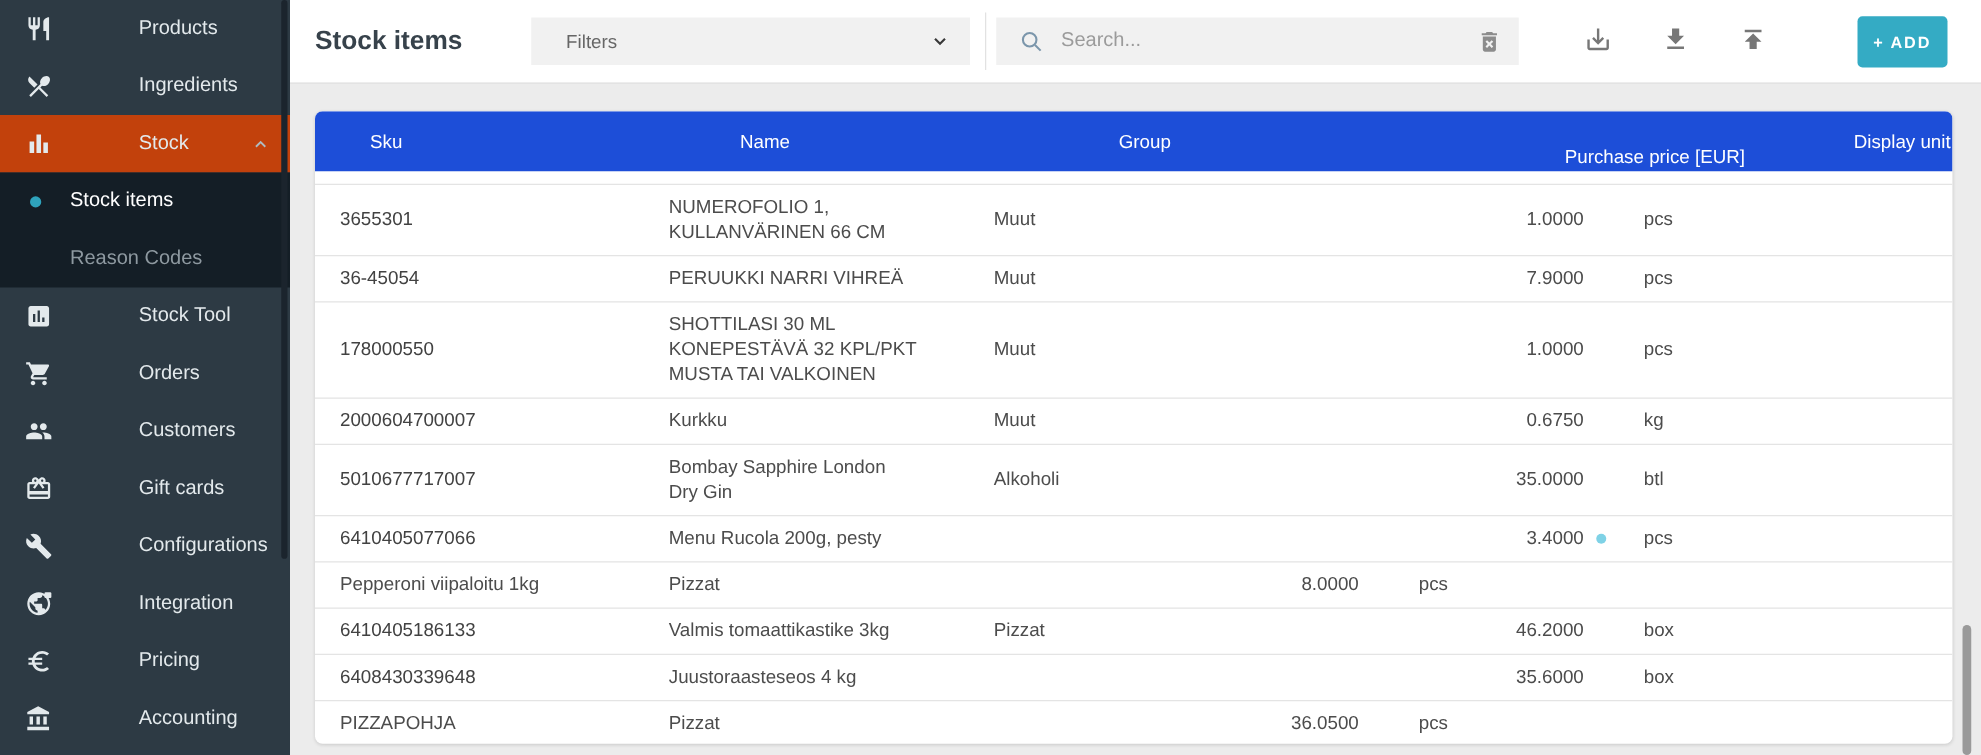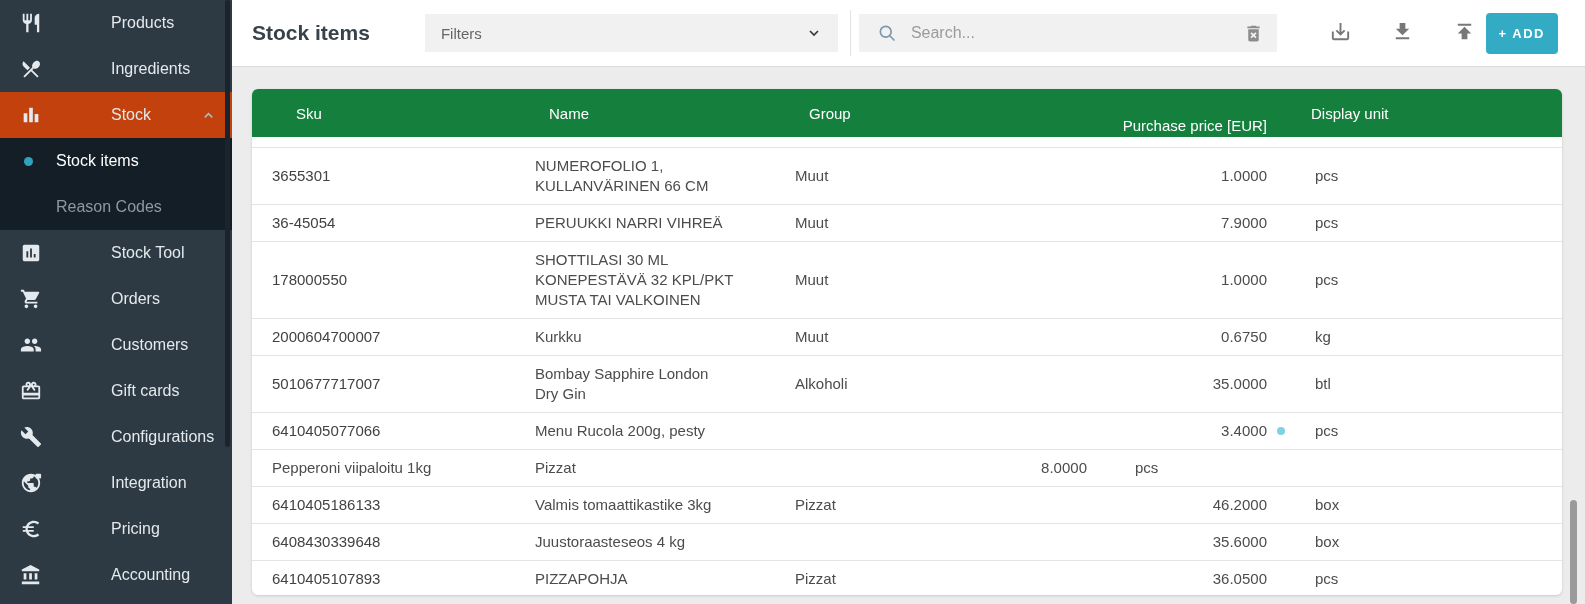--- a/index.html
+++ b/index.html
@@ -18,21 +18,21 @@
   .sb-sub{background:#141e26;}
   .sb-sub-item{height:46px;display:flex;align-items:center;padding-left:24px;color:#8e99a0;font-size:16px;cursor:pointer;}
   .sb-sub-item.active{color:#ffffff;}
   .sb-dot{width:9px;height:9px;border-radius:50%;margin-right:23px;background:transparent;flex:none;}
   .sb-sub-item.active .sb-dot{background:#2fa3bc;}
   .sb-scroll{position:absolute;top:0;right:2px;width:5px;height:447px;background:#1b242d;border-radius:3px;}
   
   .main{flex:1;display:flex;flex-direction:column;position:relative;min-width:0;}
   .topbar{height:67px;min-height:67px;background:#ffffff;border-bottom:1px solid #dbdbdb;display:flex;align-items:center;padding:0 27px 0 20px;box-sizing:border-box;}
   .page-title{font-size:21px;font-weight:700;color:#37424b;margin-right:55px;white-space:nowrap;}
-  .filters{width:413px;height:38px;background:#f1f1f1;display:flex;align-items:center;padding:0 16px 0 16px;box-sizing:border-box;color:#666;font-size:15px;cursor:pointer;flex:none;}
+  .filters{width:351px;height:38px;background:#f1f1f1;display:flex;align-items:center;padding:0 16px 0 28px;box-sizing:border-box;color:#666;font-size:15px;cursor:pointer;flex:none;}
   .filters .chev{margin-left:auto;display:inline-flex;}
   .filters .chev svg{width:16px;height:16px;stroke:#3a3a3a;fill:none;stroke-width:2.6;}
   .vdiv{width:1px;height:46px;background:#e2e2e2;margin-left:12px;flex:none;}
   .searchbox{width:418px;height:38px;background:#f1f1f1;display:flex;align-items:center;margin-left:8px;padding:0 13px 0 18px;box-sizing:border-box;flex:none;}
   .search-ic{display:inline-flex;margin-right:12px;}
   .search-ic svg{width:20px;height:20px;}
   .searchbox input{border:none;background:transparent;outline:none;font-size:16px;color:#15803d;flex:1;min-width:0;font-family:inherit;}
   .searchbox input::placeholder{color:#9b9b9b;}
   .clear-ic{display:inline-flex;cursor:pointer;}
   .clear-ic svg{width:21px;height:21px;fill:#8c8c8c;}
@@ -220,21 +220,21 @@
               <path d="M5 4v2h14V4H5zm0 10h4v6h6v-6h4l-7-7-7 7z"></path>
             </svg></span>
         </button>
       </div>
 
     <button class="add-btn" style="background: rgb(52, 171, 196);">+ ADD</button>
   </div>
 
   <div class="content">
     <div class="card">
-      <div class="t-head" style="background: #15803d;">
+      <div class="t-head" style="background: #1d4ed8; gap: 43px;">
         <div class="th th-sku">Sku</div>
         <div class="th">Name</div>
         <div class="th">Group</div>
         <div class="th th-price">Purchase price [EUR]</div>
         <div class="th th-unit">Display unit</div>
       </div>
       <div class="t-partial"></div>
       <div>
           <div class="t-row">
             <div class="c c-sku">3655301</div>
@@ -292,21 +292,20 @@
             <div class="c c-unit">box</div>
           </div>
           <div class="t-row">
             <div class="c c-sku">6408430339648</div>
             <div class="c c-name">Juustoraasteseos 4 kg</div>
             <div class="c c-group"></div>
             <div class="c c-price">35.6000</div>
             <div class="c c-unit">box</div>
           </div>
           <div class="t-row">
-            <div class="c c-sku">6410405107893</div>
             <div class="c c-name">PIZZAPOHJA</div>
             <div class="c c-group">Pizzat</div>
             <div class="c c-price">36.0500</div>
             <div class="c c-unit">pcs</div>
           </div>
         </div>
     </div>
   </div>
 
   <div class="t-scroll"></div>

